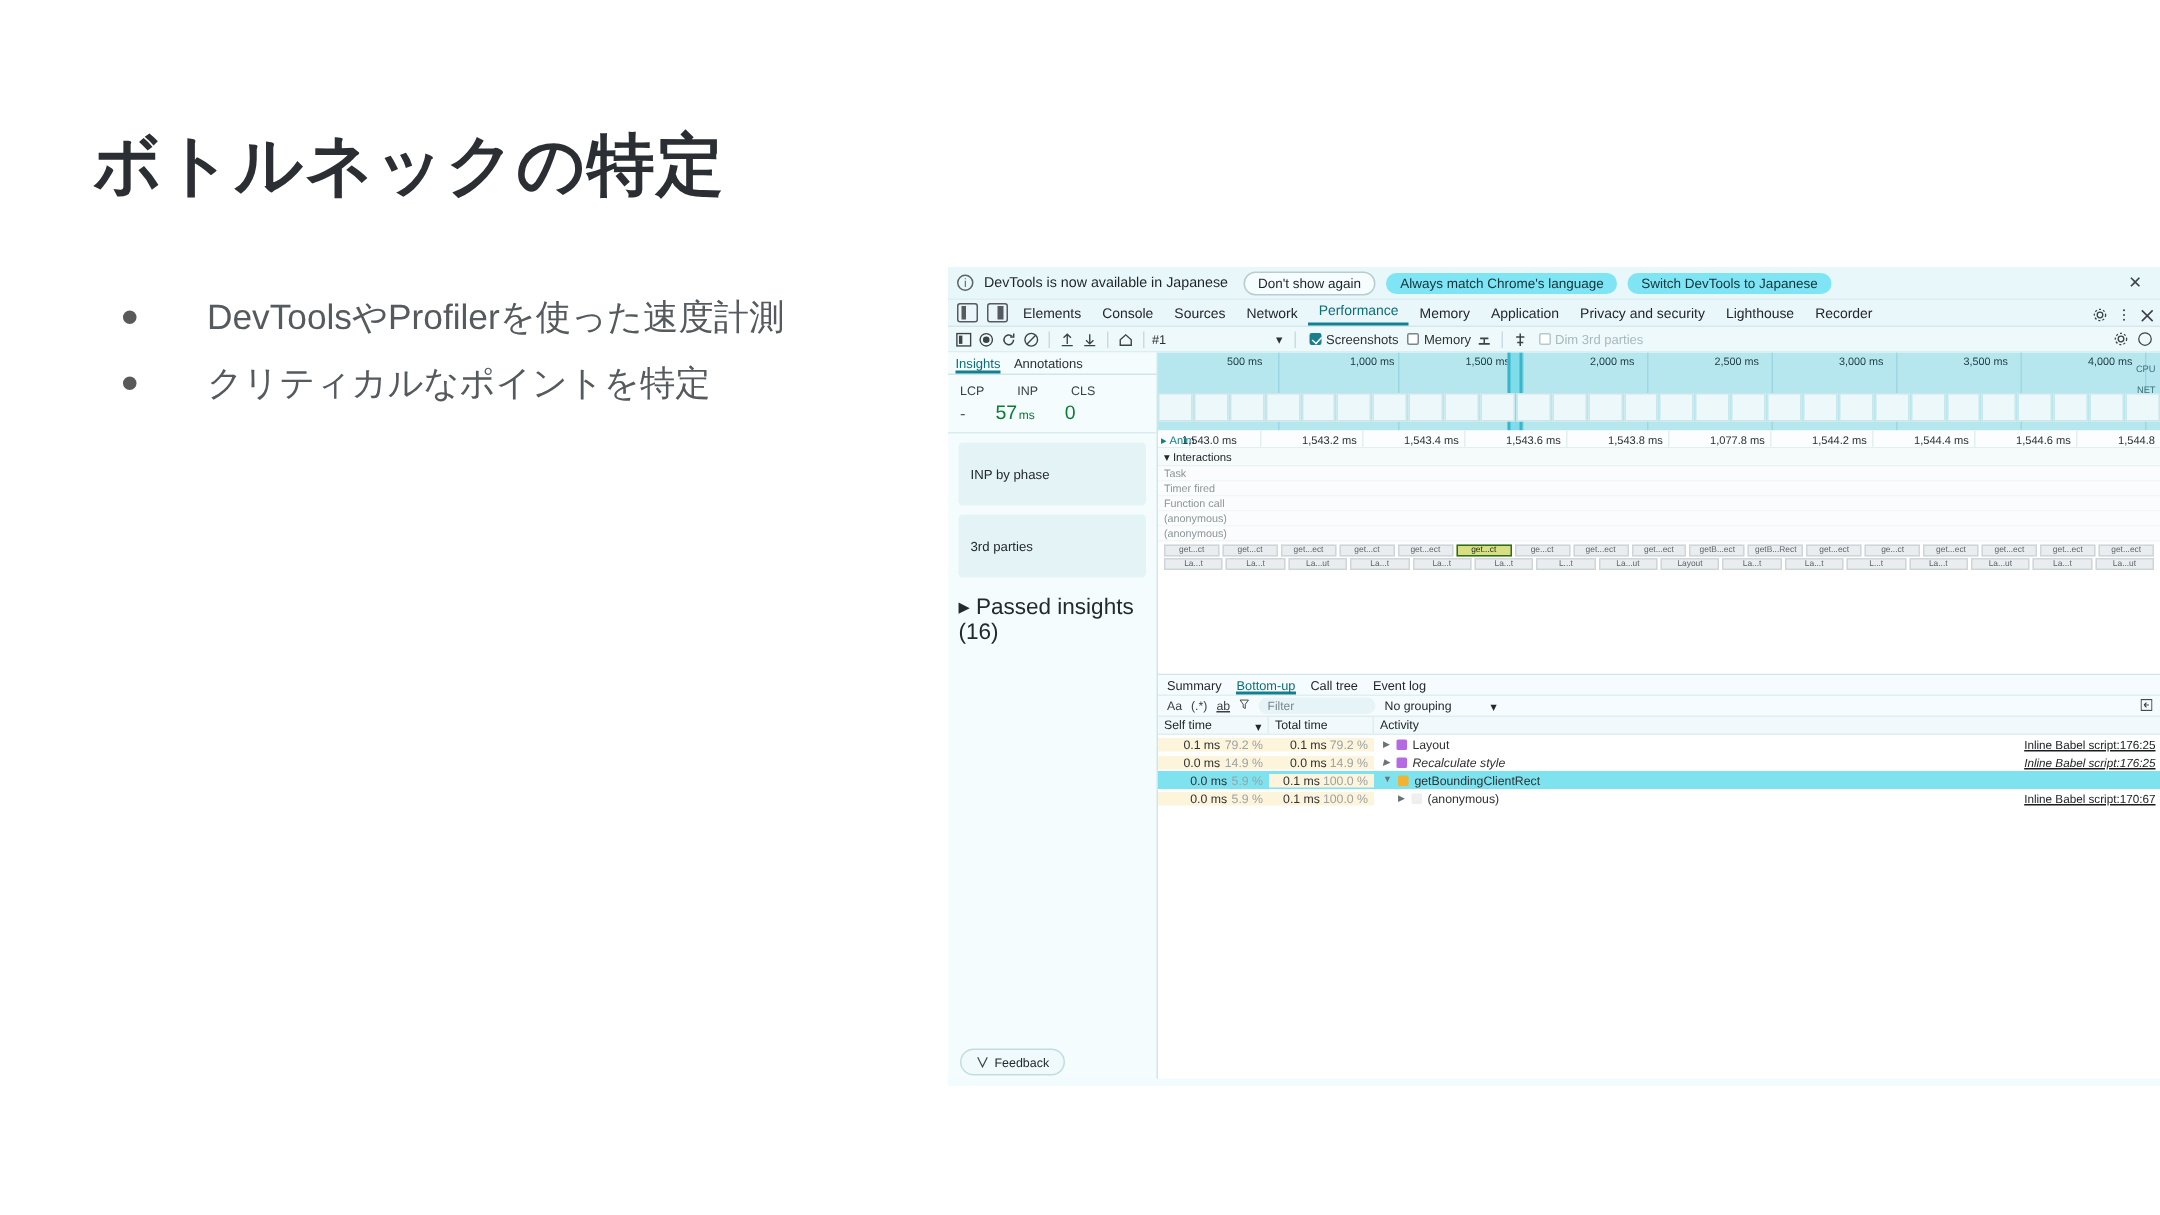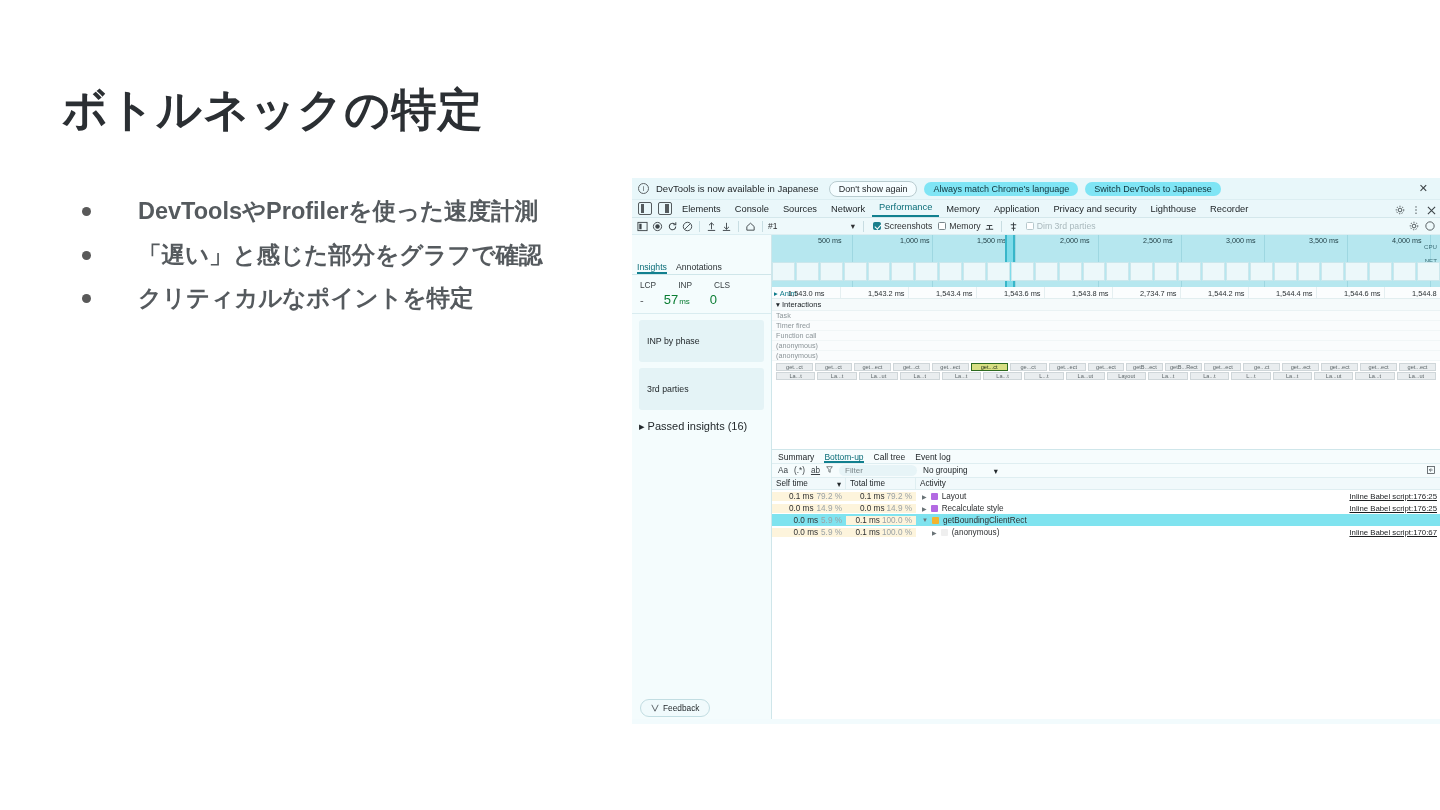--- a/index.html
+++ b/index.html
@@ -9,21 +9,21 @@
     font-family: "Liberation Sans", sans-serif;
     overflow: hidden;
   }
   
   #slide-title {
     position: absolute; left: 62px; top: 82px;
     font-size: 45px; font-weight: 700; color: #2b2f33;
     letter-spacing: 1px; line-height: 1.25;
   }
   #bullet-list { position: absolute; left: 82px; top: 196px; width: 540px; }
-  .bullet-row { display: flex; align-items: flex-start; margin-bottom: 13px; font-weight: bold; }
+  .bullet-row { display: flex; align-items: flex-start; margin-bottom: 13px; }
   .bullet-dot {
     width: 9px; height: 9px; border-radius: 50%;
     background: #595959; margin-top: 11px; flex: 0 0 9px;
   }
   .bullet-text {
     margin-left: 47px; font-size: 23.5px; color: #555a5e;
     line-height: 1.3; white-space: nowrap;
   }
 
   
@@ -98,34 +98,34 @@
   .chk .box.on::after {
     content: ""; position: absolute; left: 2px; top: 0px; width: 2.5px; height: 5px;
     border: solid #fff; border-width: 0 1.3px 1.3px 0; transform: rotate(42deg);
   }
   .chk.disabled { color: #a9b9bd; }
   #ctrl-right { margin-left: auto; display: flex; gap: 6px; padding-right: 5px; }
 
   
   #main-split { display: flex; height: 484px; }
   #sidebar { width: 140px; background: #f4fcfd; border-right: 1px solid #cfe6ea; }
-  #insights-tabs { display: flex; height: 15px; border-bottom: 1px solid #cfe6ea; padding-left: 5px; gap: 9px; margin-top: 25px; }
+  #insights-tabs { display: flex; height: 15px; border-bottom: 1px solid #cfe6ea; padding-left: 5px; gap: 9px; }
   .ins-tab { font-size: 8.7px; color: #2b3134; padding-top: 2px; }
   .ins-tab.active { color: #0b6d78; border-bottom: 2px solid #12808f; }
   #metrics { padding: 5px 8px 6px 8px; border-bottom: 1px solid #d9ecf0; }
   #metric-labels { display: flex; font-size: 8.3px; color: #3a4144; gap: 22px; }
   #metric-values { display: flex; gap: 20px; margin-top: 2px; align-items: baseline; }
   .metric-val { font-size: 13px; color: #0a7d33; }
   .metric-val.dash { color: #55595c; font-size: 11px; }
   .metric-unit { font-size: 8px; color: #0a7d33; }
   .insight-card {
     margin: 6px 7px; background: #e4f3f6; border-radius: 3px;
     padding: 16px 8px; font-size: 8.8px; color: #23292c;
   }
-  #passed-insights { margin: 10px 7px; font-size: 11px; color: #23292c; }
+  #passed-insights { margin: 10px 7px; font-size: 15px; color: #23292c; }
   #feedback-btn {
     position: absolute; left: 8px; bottom: 7px;
     border: 1px solid #c2dde2; border-radius: 11px; background: #f0fafc;
     padding: 3px 10px; font-size: 8.3px; color: #23292c;
     display: flex; align-items: center; gap: 4px;
   }
 
   #timeline-pane { flex: 1; position: relative; background: #ffffff; }
 
   
@@ -212,24 +212,20 @@
 
 <div id="slide-title">ボトルネックの特定</div>
 
 <div id="bullet-list">
   <div class="bullet-row">
     <span class="bullet-dot"></span>
     <span class="bullet-text">DevToolsやProfilerを使った速度計測</span>
   </div>
   <div class="bullet-row">
     <span class="bullet-dot"></span>
-    <span class="bullet-text">「遅い」と感じた部分をグラフで確認</span>
-  </div>
-  <div class="bullet-row">
-    <span class="bullet-dot"></span>
     <span class="bullet-text">クリティカルなポイントを特定</span>
   </div>
 </div>
 
 <div id="devtools">
 
   <div id="lang-banner">
     <span class="banner-info-icon">i</span>
     <span id="banner-text">DevTools is now available in Japanese</span>
     <span class="banner-btn outline">Don't show again</span>
@@ -453,21 +449,21 @@
         <div class="rl-div" style="left:612px"></div>
         <div id="anim-track">
           <span>▸</span>
           <span>Anim</span>
         </div>
         <span class="rl-label" style="left:16px">1,543.0 ms</span>
         <span class="rl-label" style="left:96px">1,543.2 ms</span>
         <span class="rl-label" style="left:164px">1,543.4 ms</span>
         <span class="rl-label" style="left:232px">1,543.6 ms</span>
         <span class="rl-label" style="left:300px">1,543.8 ms</span>
-        <span class="rl-label" style="left:368px">2,734.7 ms</span>
+        <span class="rl-label" style="left:368px">1,077.8 ms</span>
         <span class="rl-label" style="left:436px">1,544.2 ms</span>
         <span class="rl-label" style="left:504px">1,544.4 ms</span>
         <span class="rl-label" style="left:572px">1,544.6 ms</span>
         <span class="rl-label" style="left:640px">1,544.8 ms</span>
 
       </div>
 
       <div id="flame">
         <div class="fl-group">
           <span>▾</span>
@@ -572,21 +568,21 @@
             </div>
             <div class="trow">
               <span class="tc c1">
                 <span>0.0 ms</span>
                 <span class="pct">14.9 %</span>
               </span>
               <span class="tc c2">
                 <span>0.0 ms</span>
                 <span class="pct">14.9 %</span>
               </span>
-              <span class="tc c3" style="padding-left: 6px;">
+              <span class="tc c3" style="padding-left: 6px; font-style: italic;">
                 <span class="tri">▶</span>
                 <span class="swatch" style="background: rgb(179, 106, 226);"></span>
                 <span>Recalculate style</span>
                 <span class="src-link">Inline Babel script:176:25</span>
               </span>
             </div>
             <div class="trow sel">
               <span class="tc c1">
                 <span>0.0 ms</span>
                 <span class="pct">5.9 %</span>

